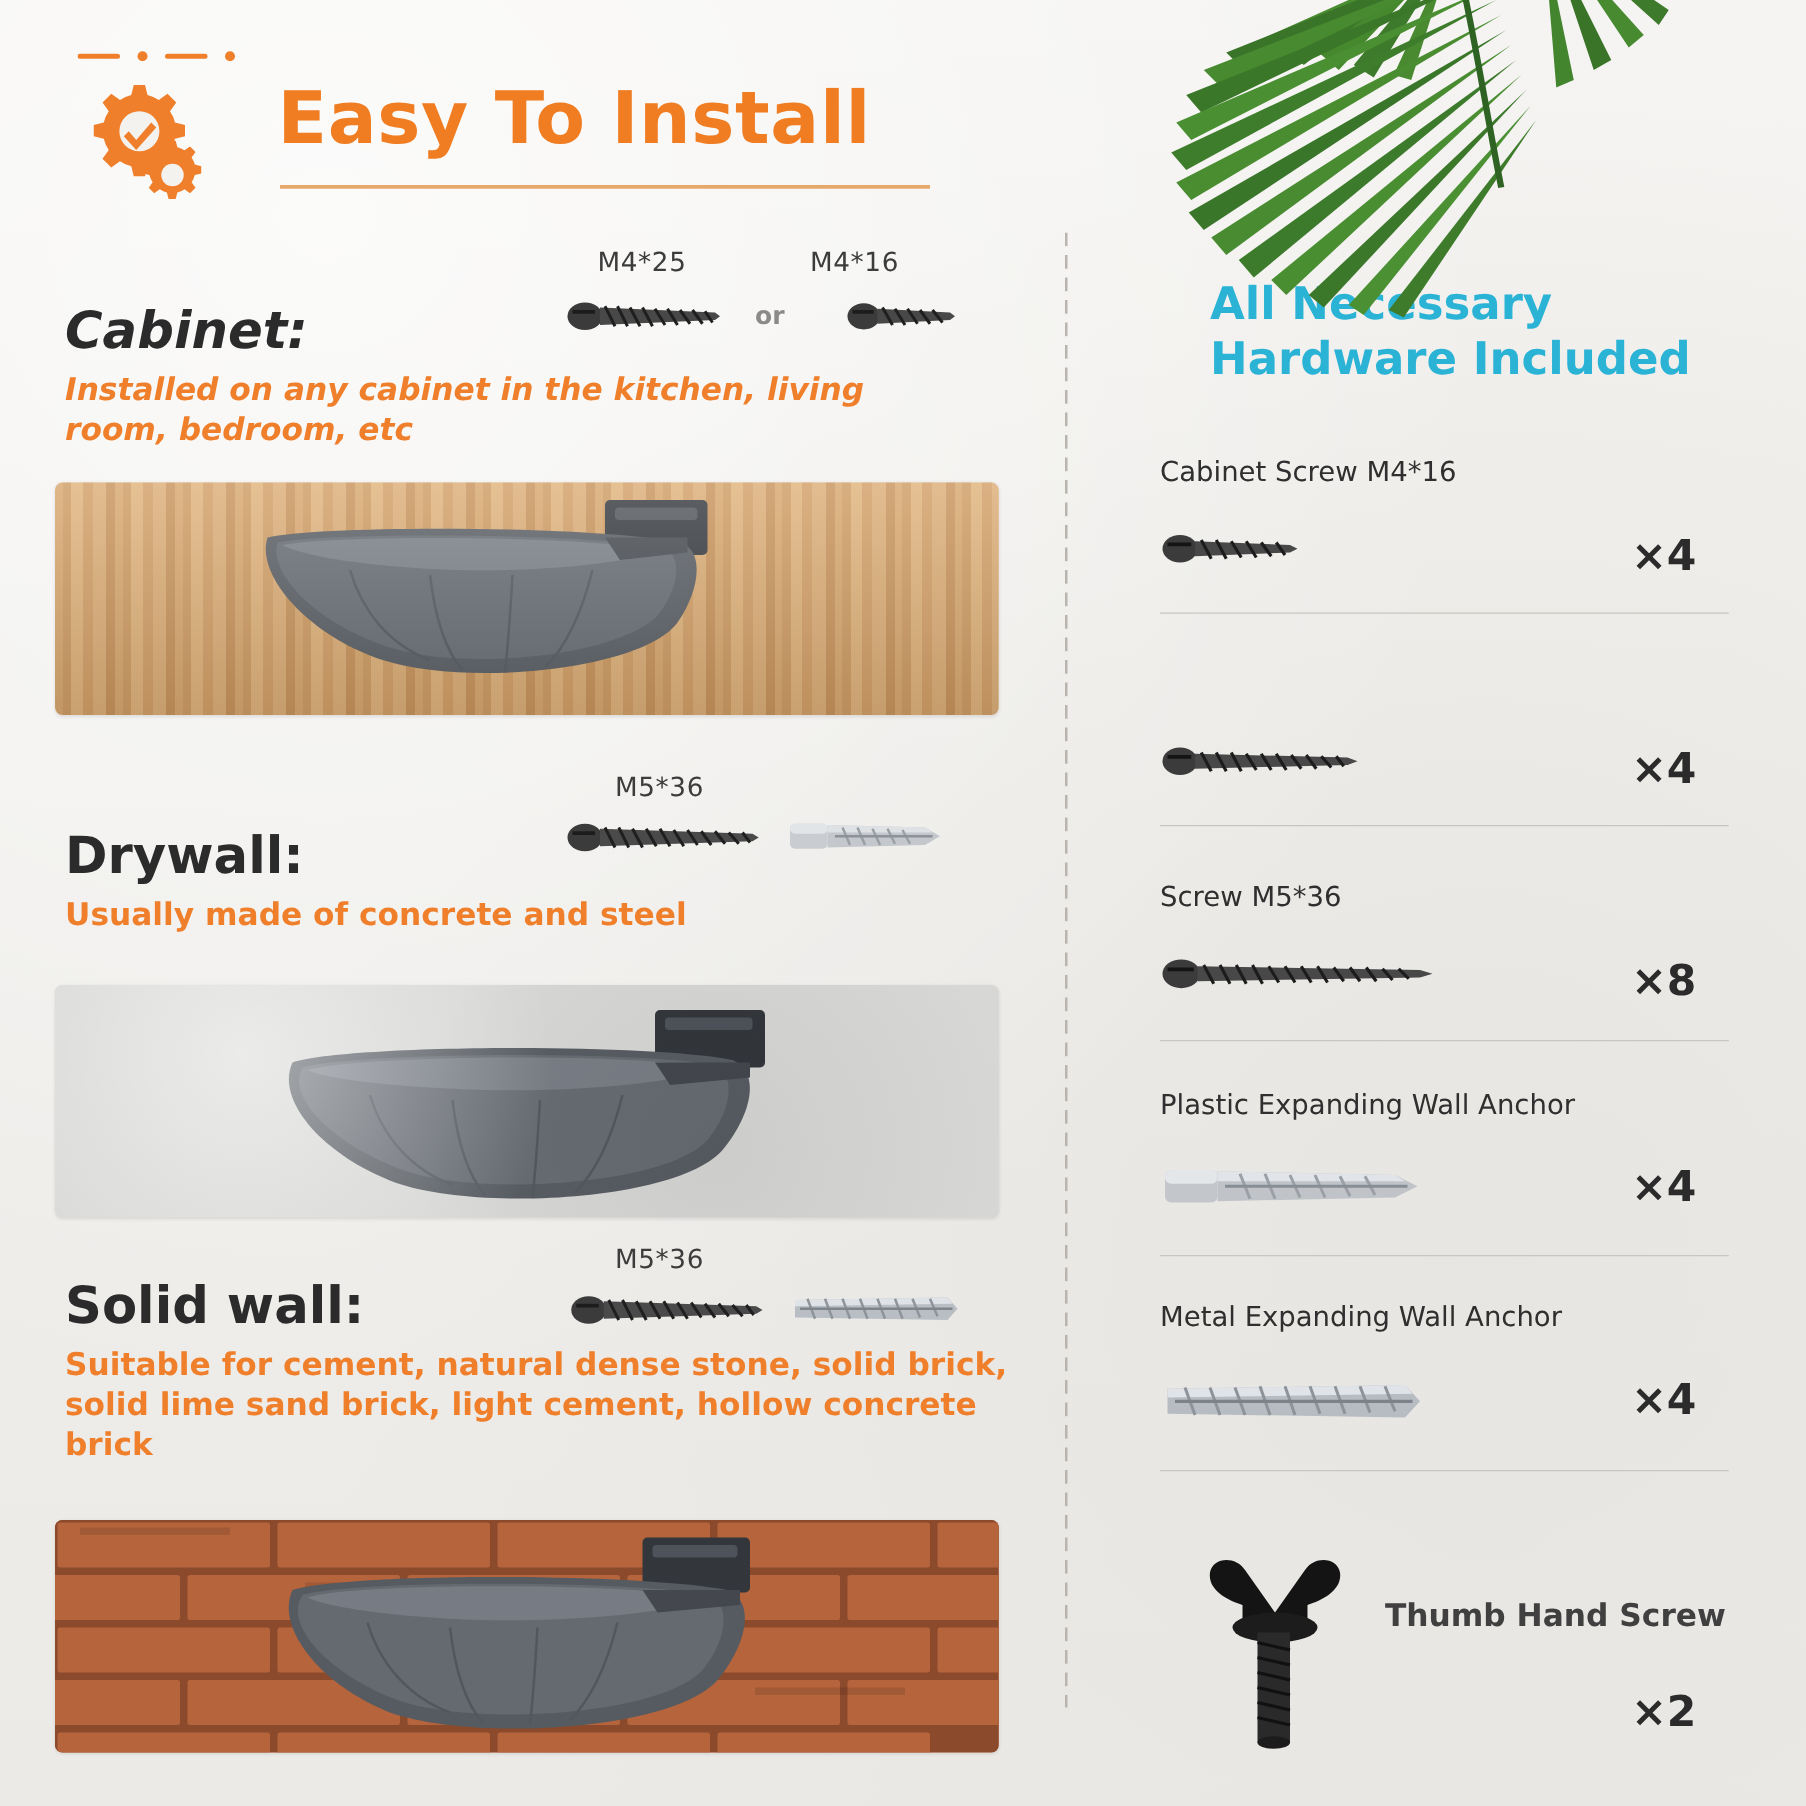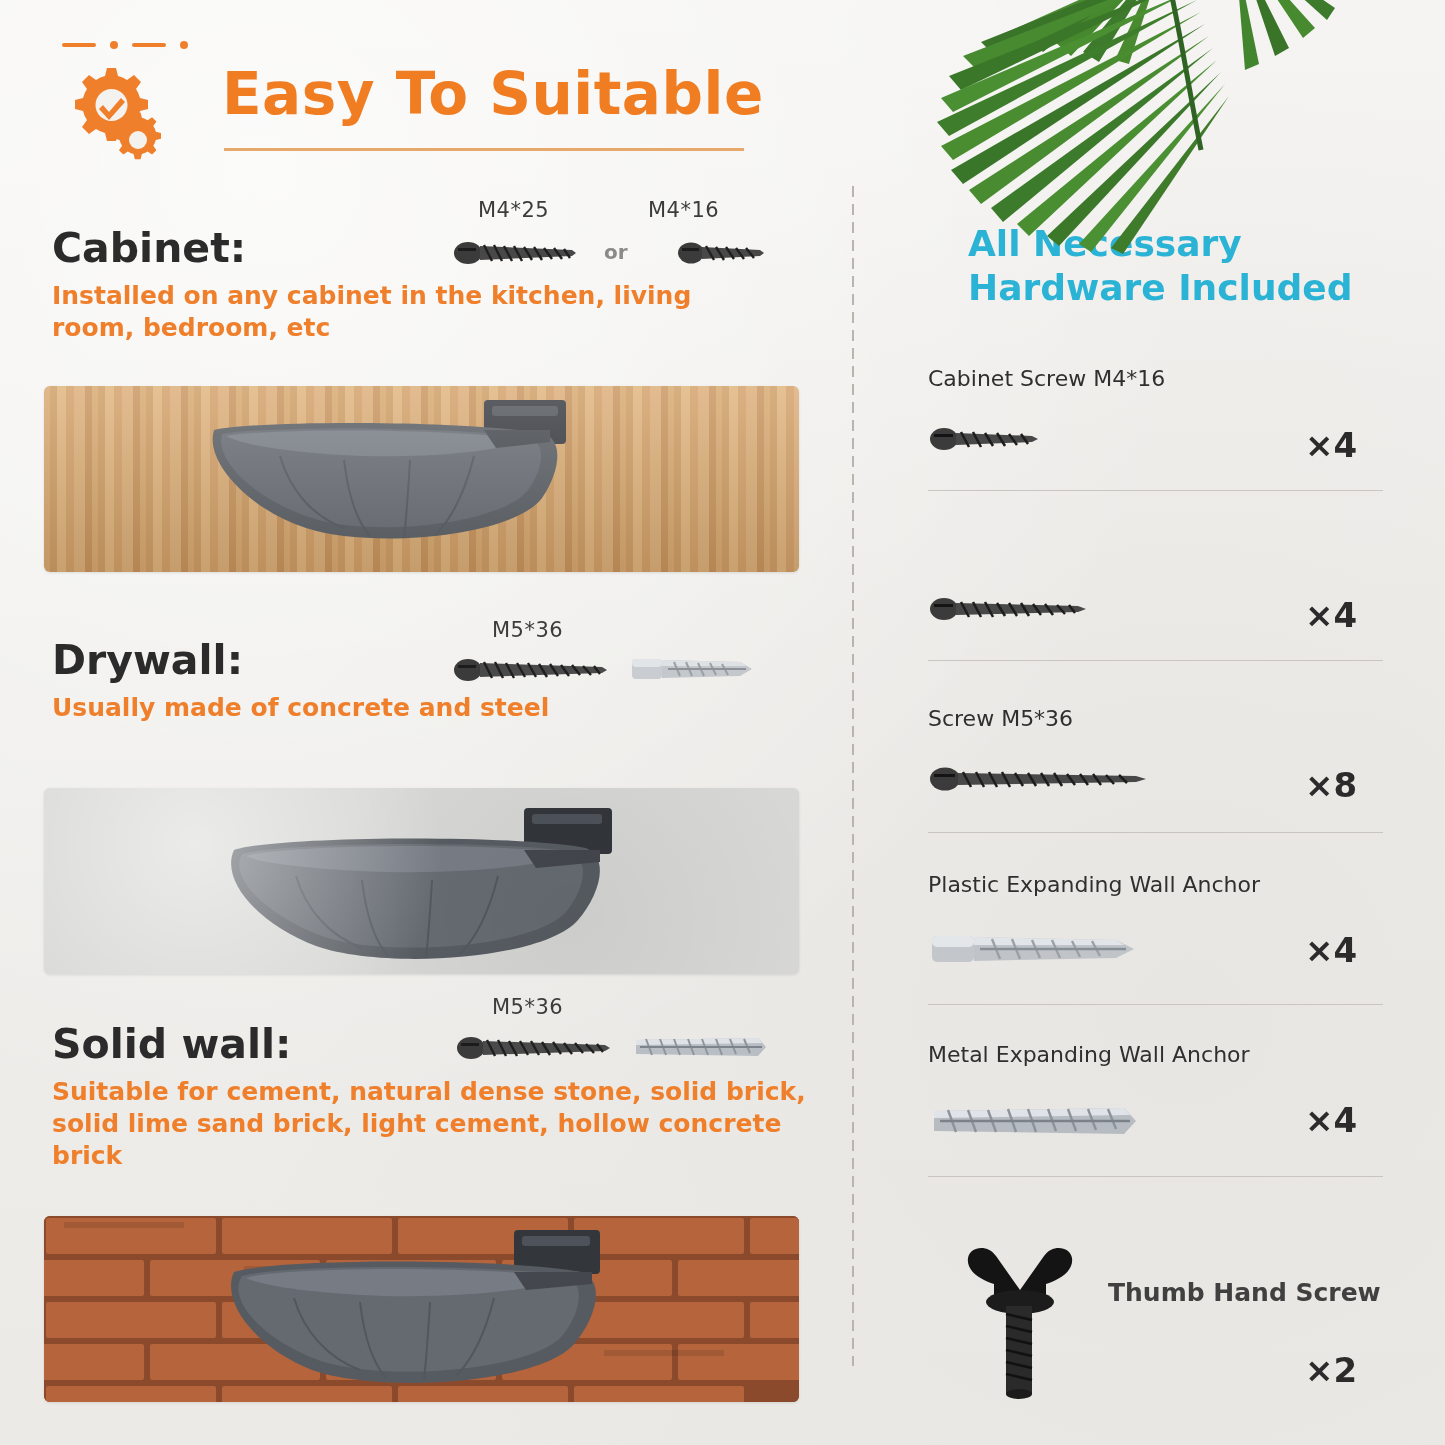--- a/index.html
+++ b/index.html
@@ -150,26 +150,26 @@
   <svg class="gear-icon" viewBox="0 0 110 105">
     <g fill="#ef7f2b">
       <path d="M45 6 l9 0 2 8 a28 28 0 0 1 9 4 l7-5 7 7 -5 7 a28 28 0 0 1 4 9 l8 2 0 9 -8 2 a28 28 0 0 1-4 9 l5 7 -7 7 -7-5 a28 28 0 0 1-9 4 l-2 8 -9 0 -2-8 a28 28 0 0 1-9-4 l-7 5 -7-7 5-7 a28 28 0 0 1-4-9 l-8-2 0-9 8-2 a28 28 0 0 1 4-9 l-5-7 7-7 7 5 a28 28 0 0 1 9-4 z"></path>
       <circle cx="49.5" cy="43" r="16" fill="#f4f2ef"></circle>
       <path d="M41 43 l6 7 12-14 4 4 -16 18 -10-11 z" fill="#ef7f2b"></path>
       <path d="M83 68 l6 0 1.4 5.4 a19 19 0 0 1 6 2.7 l4.7-3.3 4.6 4.6 -3.3 4.7 a19 19 0 0 1 2.7 6 l5.4 1.4 0 6 -5.4 1.4 a19 19 0 0 1-2.7 6 l3.3 4.7 -4.6 4.6 -4.7-3.3 a19 19 0 0 1-6 2.7 l-1.4 5.4 -6 0 -1.4-5.4 a19 19 0 0 1-6-2.7 l-4.7 3.3 -4.6-4.6 3.3-4.7 a19 19 0 0 1-2.7-6 l-5.4-1.4 0-6 5.4-1.4 a19 19 0 0 1 2.7-6 l-3.3-4.7 4.6-4.6 4.7 3.3 a19 19 0 0 1 6-2.7 z" transform="translate(-6,-14) scale(0.95)"></path>
       <circle cx="76" cy="78" r="9" fill="#f4f2ef"></circle>
     </g>
   </svg>
 
-  <div class="title">Easy To Suitable</div>
+  <div class="title">Easy To Install</div>
   <div class="title-rule"></div>
 
   <div class="vdivider"></div>
 
-  <div class="sect" style="top:224px;">
+  <div class="sect" style="top:240px;font-style:italic;">
     <div class="sect-title">Cabinet:</div>
     <div class="sect-desc" style="width:720px;">Installed on any cabinet in the kitchen, living room, bedroom, etc</div>
   </div>
 
   <div class="screw-label" style="left:478px;top:198px;">M4*25</div>
   <div class="screw-label" style="left:648px;top:198px;">M4*16</div>
   <div class="or-word" style="left:604px;top:240px;">or</div>
 
   <svg style="position:absolute;left:452px;top:236px;width:130px;height:34px;" viewBox="0 0 130 34">
     <ellipse cx="16" cy="17" rx="14" ry="11" fill="#3b3b3b"></ellipse>
@@ -211,21 +211,21 @@
       <g stroke="#585d63" stroke-width="2" fill="none">
         <path d="M236 70 C246 104 268 130 300 142"></path>
         <path d="M300 74 C304 108 312 134 326 150"></path>
         <path d="M366 74 C364 108 362 134 360 152"></path>
         <path d="M430 70 C422 102 410 130 392 148"></path>
       </g>
       <path d="M440 44 L506 44 L506 56 L452 62 Z" fill="#4a4e54"></path>
     </svg>
   </div>
 
-  <div class="sect" style="top:636px;">
+  <div class="sect" style="top:660px;">
     <div class="sect-title">Drywall:</div>
     <div class="sect-desc" style="width:720px;">Usually made of concrete and steel</div>
   </div>
 
   <div class="screw-label" style="left:492px;top:618px;">M5*36</div>
 
   <svg style="position:absolute;left:452px;top:652px;width:160px;height:36px;" viewBox="0 0 160 36">
     <ellipse cx="16" cy="18" rx="14" ry="11" fill="#3b3b3b"></ellipse>
     <rect x="6" y="13" width="18" height="3" fill="#1c1c1c"></rect>
     <path d="M28 11 L150 15 L155 18 L150 21 L28 25 Z" fill="#4a4a4a"></path>

